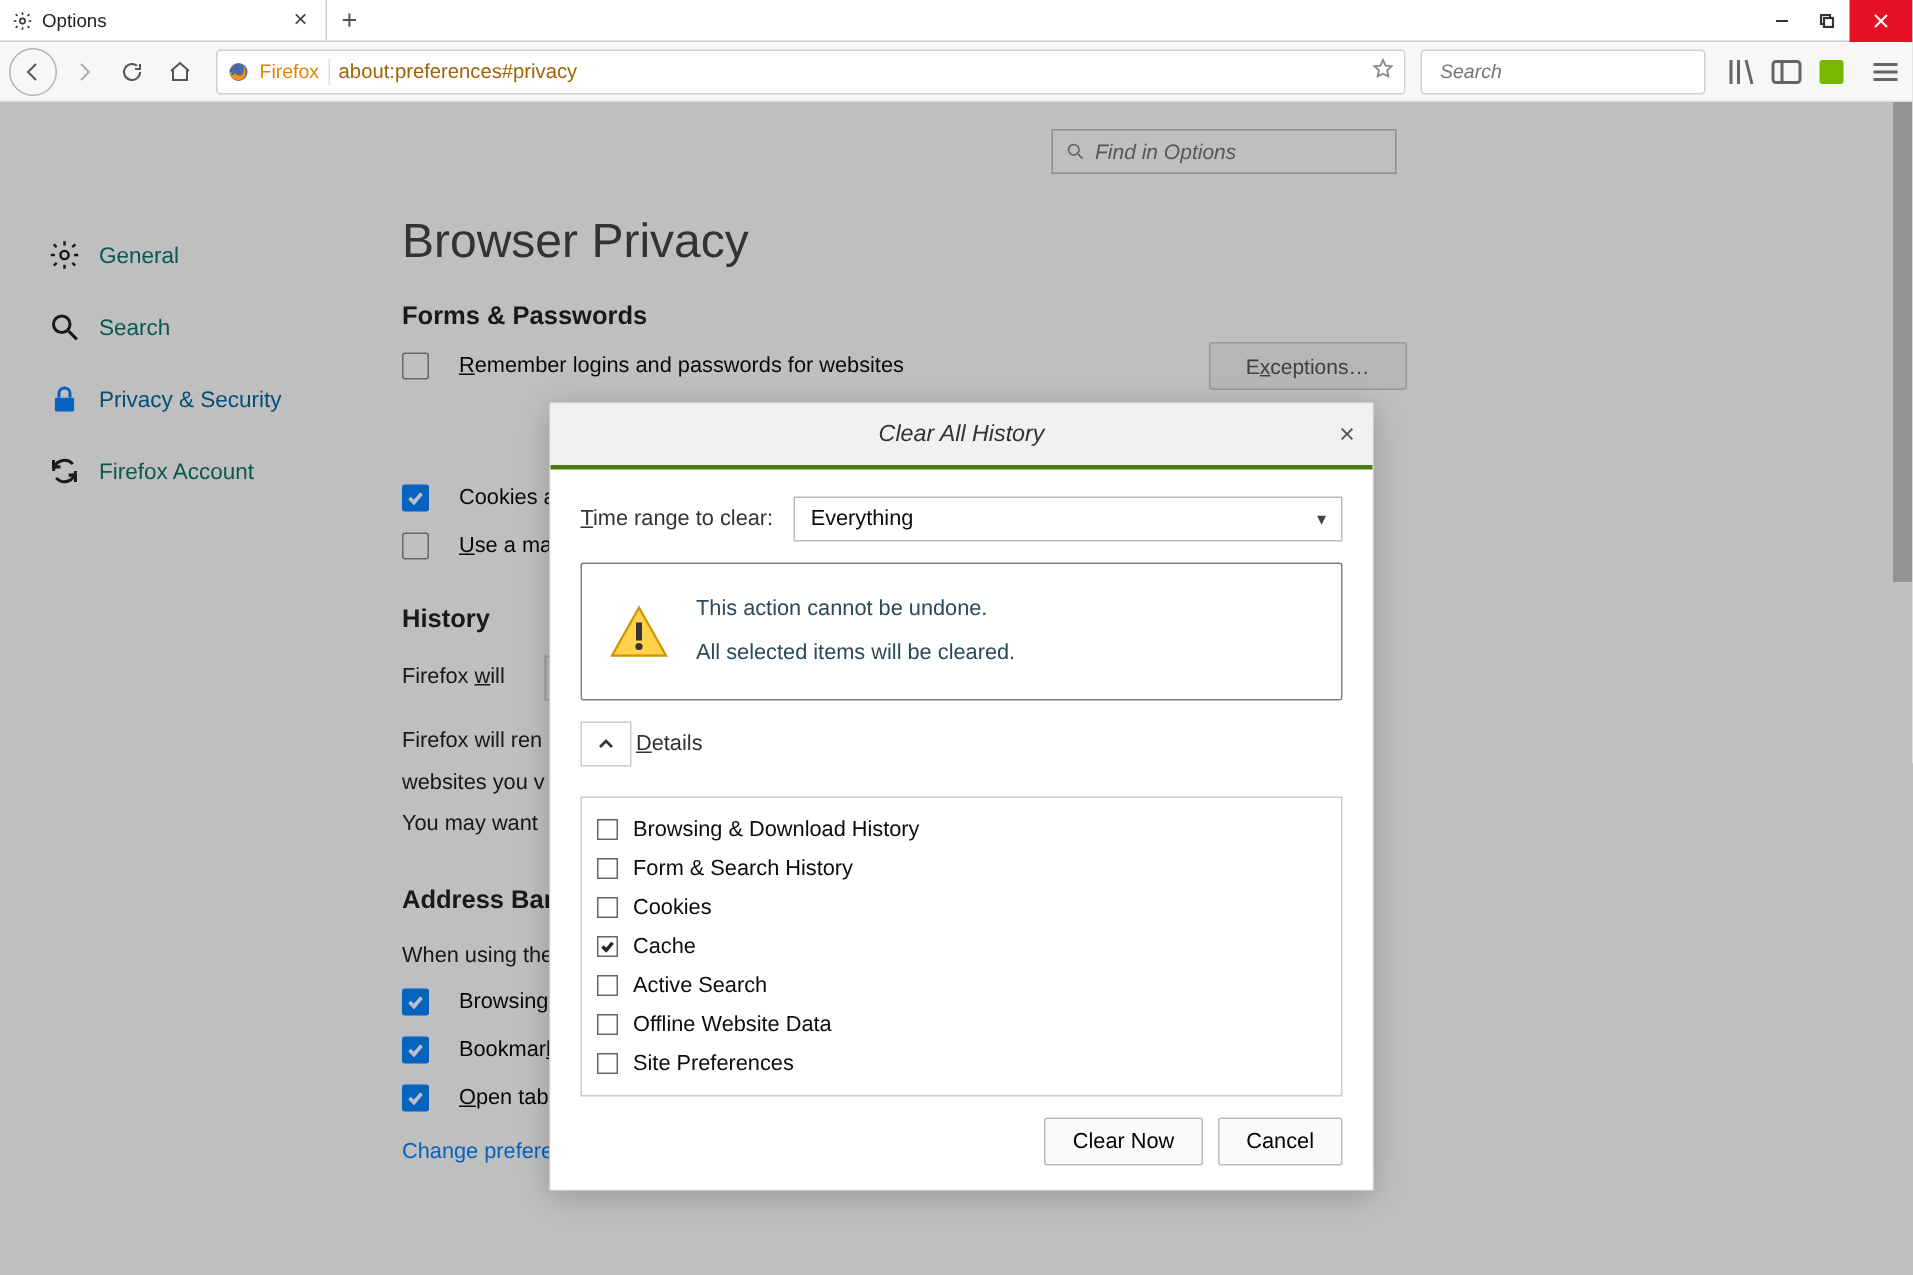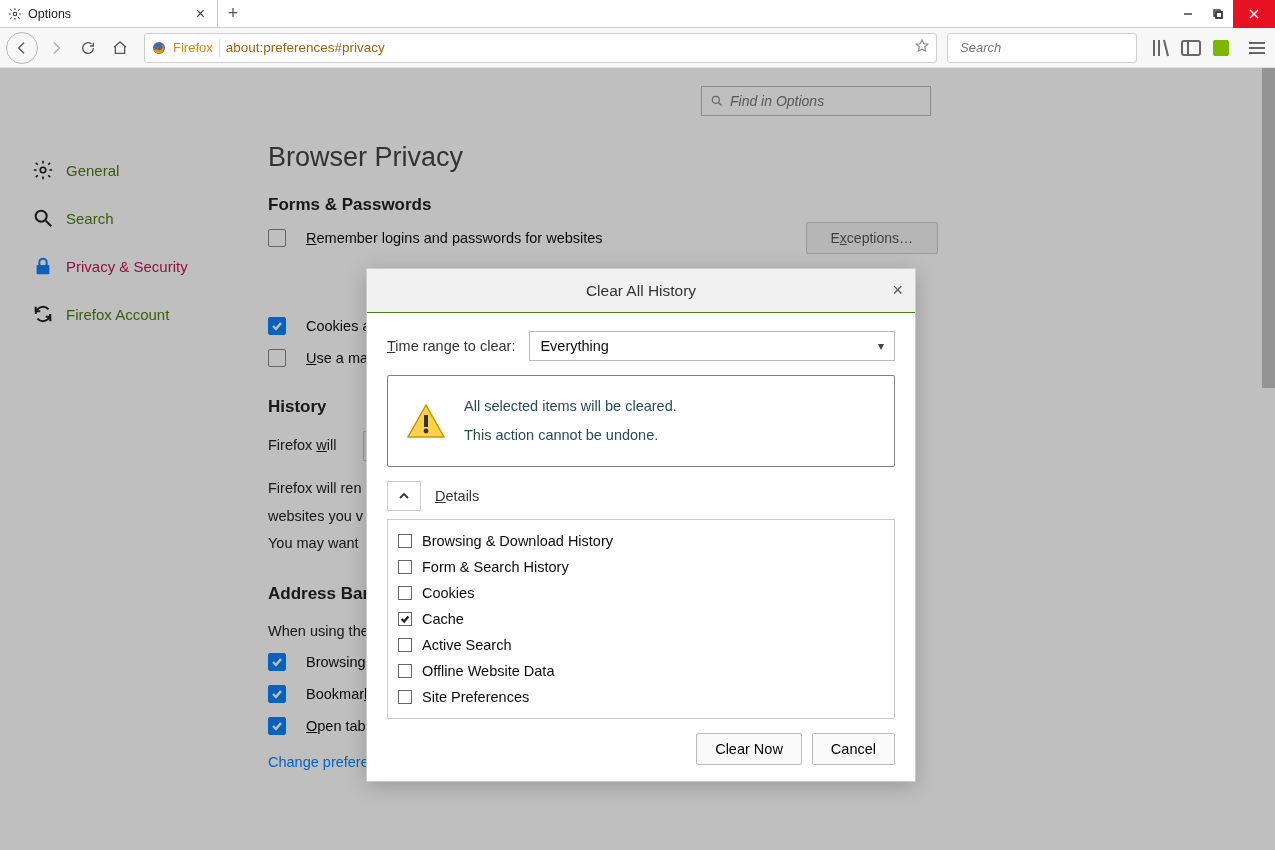--- a/index.html
+++ b/index.html
@@ -39,53 +39,53 @@
   .tbicons .green { color: #5ba300; }
   .hamburger { width: 28px; margin-left: 6px; }
 
   
   .content { position: relative; width: 100%; height: calc(850px - 68px); background: #fff; padding-top: 18px; overflow: hidden; }
   .findbar { position: absolute; top: 18px; right: 344px; width: 230px; height: 30px; border: 1px solid #bbb; background: #fff; display: flex; align-items: center; padding: 0 8px; gap: 6px; }
   .findbar svg { width: 14px; height: 14px; color: #888; }
   .findbar input { border: none; outline: none; flex: 1; font-style: italic; color: #888; font-size: 14px; background: transparent; }
 
   .side { position: absolute; left: 32px; top: 78px; width: 200px; }
-  .side-item { display: flex; align-items: center; gap: 12px; height: 48px; font-size: 15px; color: #4d7c0f; }
-  .side-item.active { color: #be185d; }
+  .side-item { display: flex; align-items: center; gap: 12px; height: 48px; font-size: 15px; color: #0f766e; }
+  .side-item.active { color: #0369a1; }
   .side-item svg { width: 22px; height: 22px; }
 
   .main { position: absolute; left: 268px; top: 74px; width: 670px; }
-  h1 { font-weight: 400; font-size: 27px; color: #444; margin-bottom: 22px; }
+  h1 { font-weight: 400; font-size: 32px; color: #444; margin-bottom: 22px; }
   h2 { font-weight: 700; font-size: 17px; color: #222; margin-top: 14px; margin-bottom: 14px; }
   .row { display: flex; align-items: center; gap: 20px; margin-bottom: 14px; font-size: 14.5px; }
   .chk { width: 18px; height: 18px; border: 1.5px solid #888; border-radius: 2px; display: inline-flex; align-items: center; justify-content: center; background: #fff; flex-shrink: 0; }
   .chk.on { border-color: #0a84ff; background: #0a84ff; }
   .chk.on svg { width: 12px; height: 12px; stroke: #fff; stroke-width: 2.4; fill: none; }
   .btn-ghost { position: absolute; right: 0; height: 32px; padding: 0 24px; border: 1px solid #ccc; background: #f3f3f3; color: #555; font-size: 14px; display: inline-flex; align-items: center; border-radius: 2px; }
   .body-text { font-size: 14.5px; color: #222; line-height: 1.9; }
   .body-text.link { color: #0a84ff; }
   .ui-underline { text-decoration: underline; text-decoration-thickness: 1px; }
   .inline-sel { display: inline-block; height: 30px; border: 1px solid #ccc; padding: 0 6px; margin-left: 6px; background: #f6f6f6; vertical-align: middle; width: 12px; }
 
   
   .scrim { position: absolute; inset: 0; background: rgba(0,0,0,0.25); }
 
   
   .dialog { position: absolute; left: 366px; top: 268px; width: 550px; background: #fff; border: 1px solid #ccc; box-shadow: 0 4px 20px rgba(0,0,0,.2); }
-  .dlg-head { height: 44px; background: #f1f1f1; display: flex; align-items: center; justify-content: center; position: relative; font-size: 15.5px; color: #333; border-bottom: 1px solid #4d7c0f; }
+  .dlg-head { height: 44px; background: #f1f1f1; display: flex; align-items: center; justify-content: center; position: relative; font-size: 15.5px; color: #333; border-bottom: 3px solid #4d7c0f; font-style: italic; }
   .dlg-close { position: absolute; right: 12px; font-size: 18px; color: #555; }
   .dlg-body { padding: 18px 20px 16px 20px; background: #fff; }
   .trow { display: flex; align-items: center; gap: 14px; margin-bottom: 14px; }
   .tlabel { font-size: 14.5px; color: #333; }
   .tselect { flex: 1; height: 30px; border: 1px solid #bbb; display: flex; align-items: center; justify-content: space-between; padding: 0 10px; font-size: 14.5px; }
   .tselect .caret { font-size: 12px; color: #444; }
   .warn-box { border: 1px solid #808080; border-radius: 2px; padding: 16px 18px; display: flex; gap: 18px; align-items: center; margin-bottom: 14px; }
   .warn-icon { width: 40px; height: 40px; }
   .warn-text { color: #2a4a5a; font-size: 14.5px; line-height: 2; }
-  .details-row { display: flex; align-items: center; gap: 14px; margin-bottom: 8px; }
+  .details-row { display: flex; align-items: center; gap: 3px; margin-bottom: 20px; }
   .det-btn { width: 34px; height: 30px; border: 1px solid #ccc; display: flex; align-items: center; justify-content: center; font-size: 14px; }
   .det-label { font-size: 14.5px; color: #333; }
   .det-list { border: 1px solid #ccc; padding: 8px 10px; }
   .drow { display: flex; align-items: center; gap: 10px; padding: 5px 0; font-size: 14.5px; }
   .dchk { width: 14px; height: 14px; border: 1.4px solid #666; display: inline-flex; align-items: center; justify-content: center; flex-shrink: 0; }
   .dchk.on svg { width: 10px; height: 10px; stroke: #222; stroke-width: 2.8; fill: none; }
   .dlg-foot { display: flex; justify-content: flex-end; gap: 10px; padding-top: 14px; }
   .dlg-foot button { height: 32px; padding: 0 18px; border: 1px solid #bbb; background: #fafafa; font-size: 14.5px; cursor: pointer; border-radius: 2px; }
 
   
@@ -329,22 +329,22 @@
       </div>
     </div>
 
     <div class="warn-box">
       <svg class="warn-icon" viewBox="0 0 40 40">
         <polygon points="20,4 38,36 2,36" fill="#ffd24a" stroke="#c99500" stroke-width="1.5"></polygon>
         <rect x="18" y="14" width="4" height="12" fill="#333"></rect>
         <circle cx="20" cy="30" r="2.4" fill="#333"></circle>
       </svg>
       <div class="warn-text">
+        <div>This action cannot be undone.</div>
         <div>All selected items will be cleared.</div>
-        <div>This action cannot be undone.</div>
       </div>
     </div>
 
     <div class="details-row">
       <div class="det-btn">
         <svg width="12" height="12" viewBox="0 0 12 12" fill="none" stroke="#333" stroke-width="1.8">
             <polyline points="2,8 6,4 10,8"></polyline>
           </svg>
       </div>
       <span class="det-label"><span class="ui-underline">D</span><span>etails</span></span>

